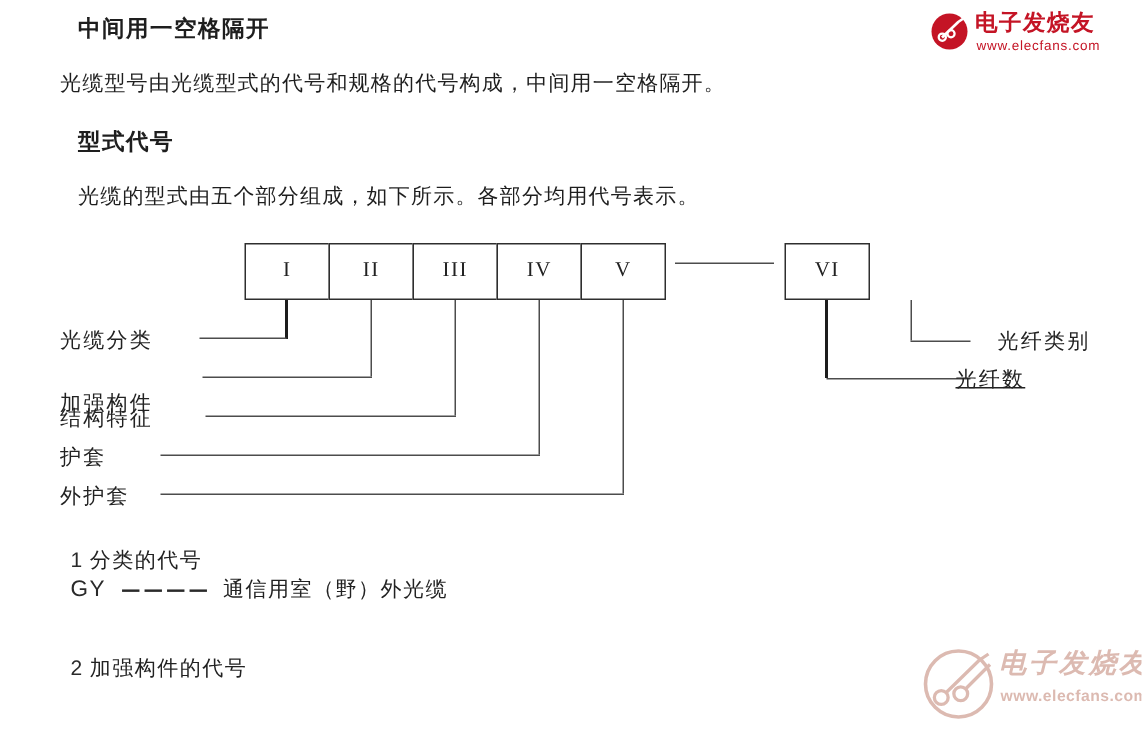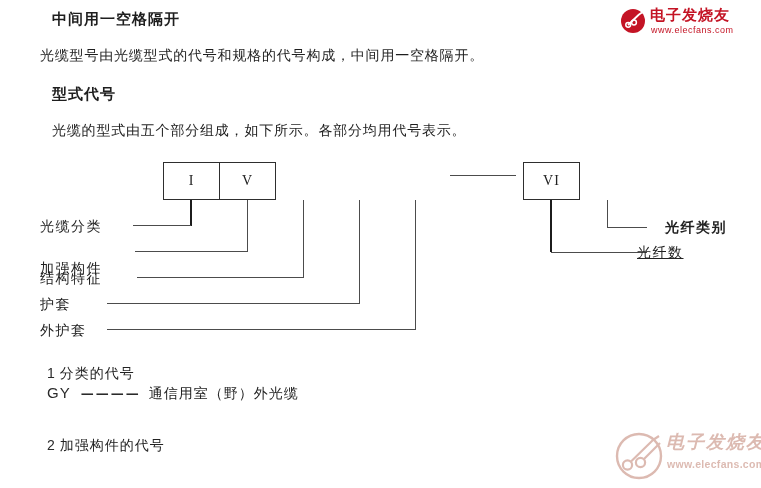--- a/index.html
+++ b/index.html
@@ -61,20 +61,23 @@
 <div class="abs doc-title" style="left:52px; top:10px;">中间用一空格隔开</div>
 
 <div class="abs doc-para" style="left:40px; top:47px;">光缆型号由光缆型式的代号和规格的代号构成，中间用一空格隔开。</div>
 
 <div class="abs doc-title" style="left:52px; top:85px;">型式代号</div>
 
 <div class="abs doc-para" style="left:52px; top:122px;">光缆的型式由五个部分组成，如下所示。各部分均用代号表示。</div>
 
 <div class="abs box-row" style="left:163px; top:162px;">
   <div class="dbox">I</div>
+  <div class="dbox">II</div>
+  <div class="dbox">III</div>
+  <div class="dbox">IV</div>
   <div class="dbox">V</div>
 </div>
 
 <div class="abs box-row" style="left:523px; top:162px;">
   <div class="dbox">VI</div>
 </div>
 
 <div class="hline" style="left:450px; top:175px; width:66px;"></div>
 
 <div class="vline thick" style="left:190px; top:200px; height:26px;"></div>
@@ -94,21 +97,21 @@
 <div class="diag-label" style="left:40px; top:270px;">结构特征</div>
 <div class="diag-label" style="left:40px; top:296px;">护套</div>
 <div class="diag-label" style="left:40px; top:322px;">外护套</div>
 
 <div class="vline thick" style="left:550px; top:200px; height:52px;"></div>
 <div class="vline" style="left:607px; top:200px; height:27px;"></div>
 
 <div class="hline" style="left:607px; top:227px; width:40px;"></div>
 <div class="hline" style="left:551px; top:252px; width:96px;"></div>
 
-<div class="diag-label" style="left:665px; top:219px;font-weight:bold;">光纤类别</div>
+<div class="diag-label" style="left:665px; top:219px;">光纤类别</div>
 <div class="diag-label" style="left:637px; top:244px;text-decoration:underline;">光纤数</div>
 
 <div class="note" style="left:47px; top:365px;">
   <span class="note-num">1</span><span>分类的代号</span>
 </div>
 
 <div class="note" style="left:47px; top:384px;">
   <span class="gy-code">GY</span><span class="gy-dashes">————</span><span>通信用室（野）外光缆</span>
 </div>
 

